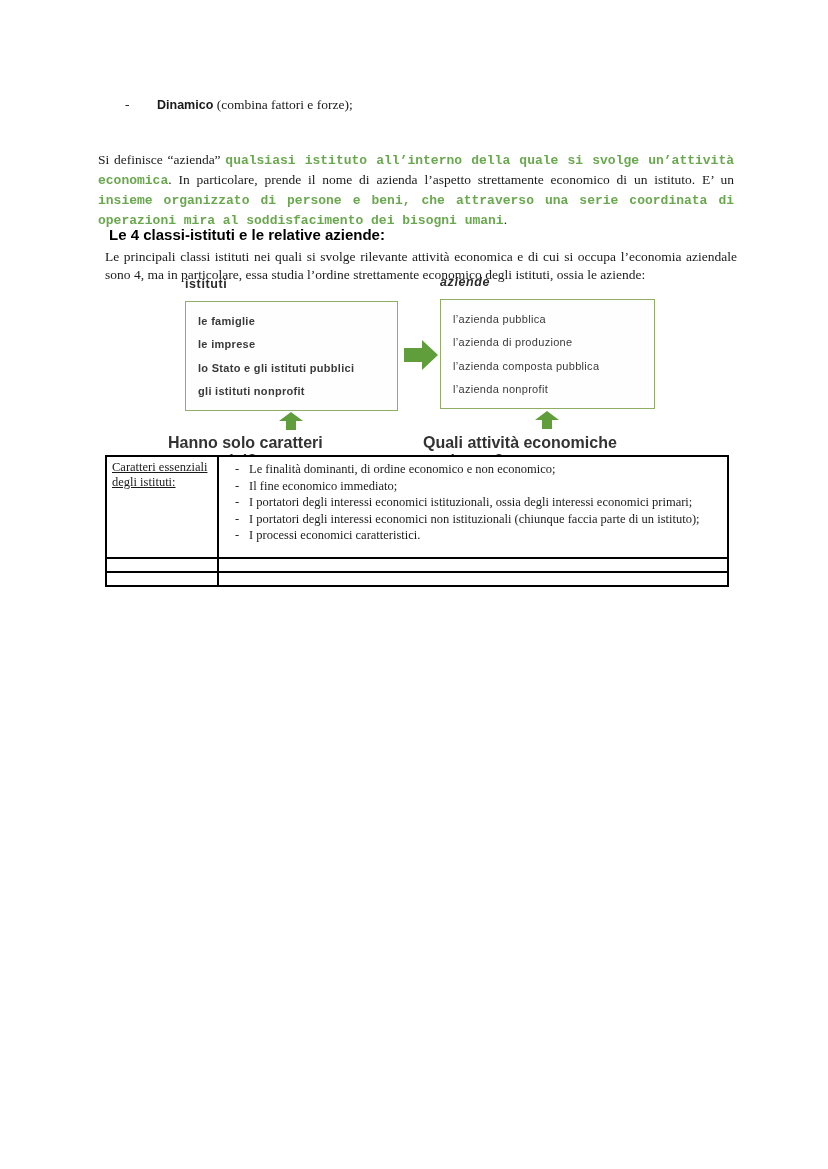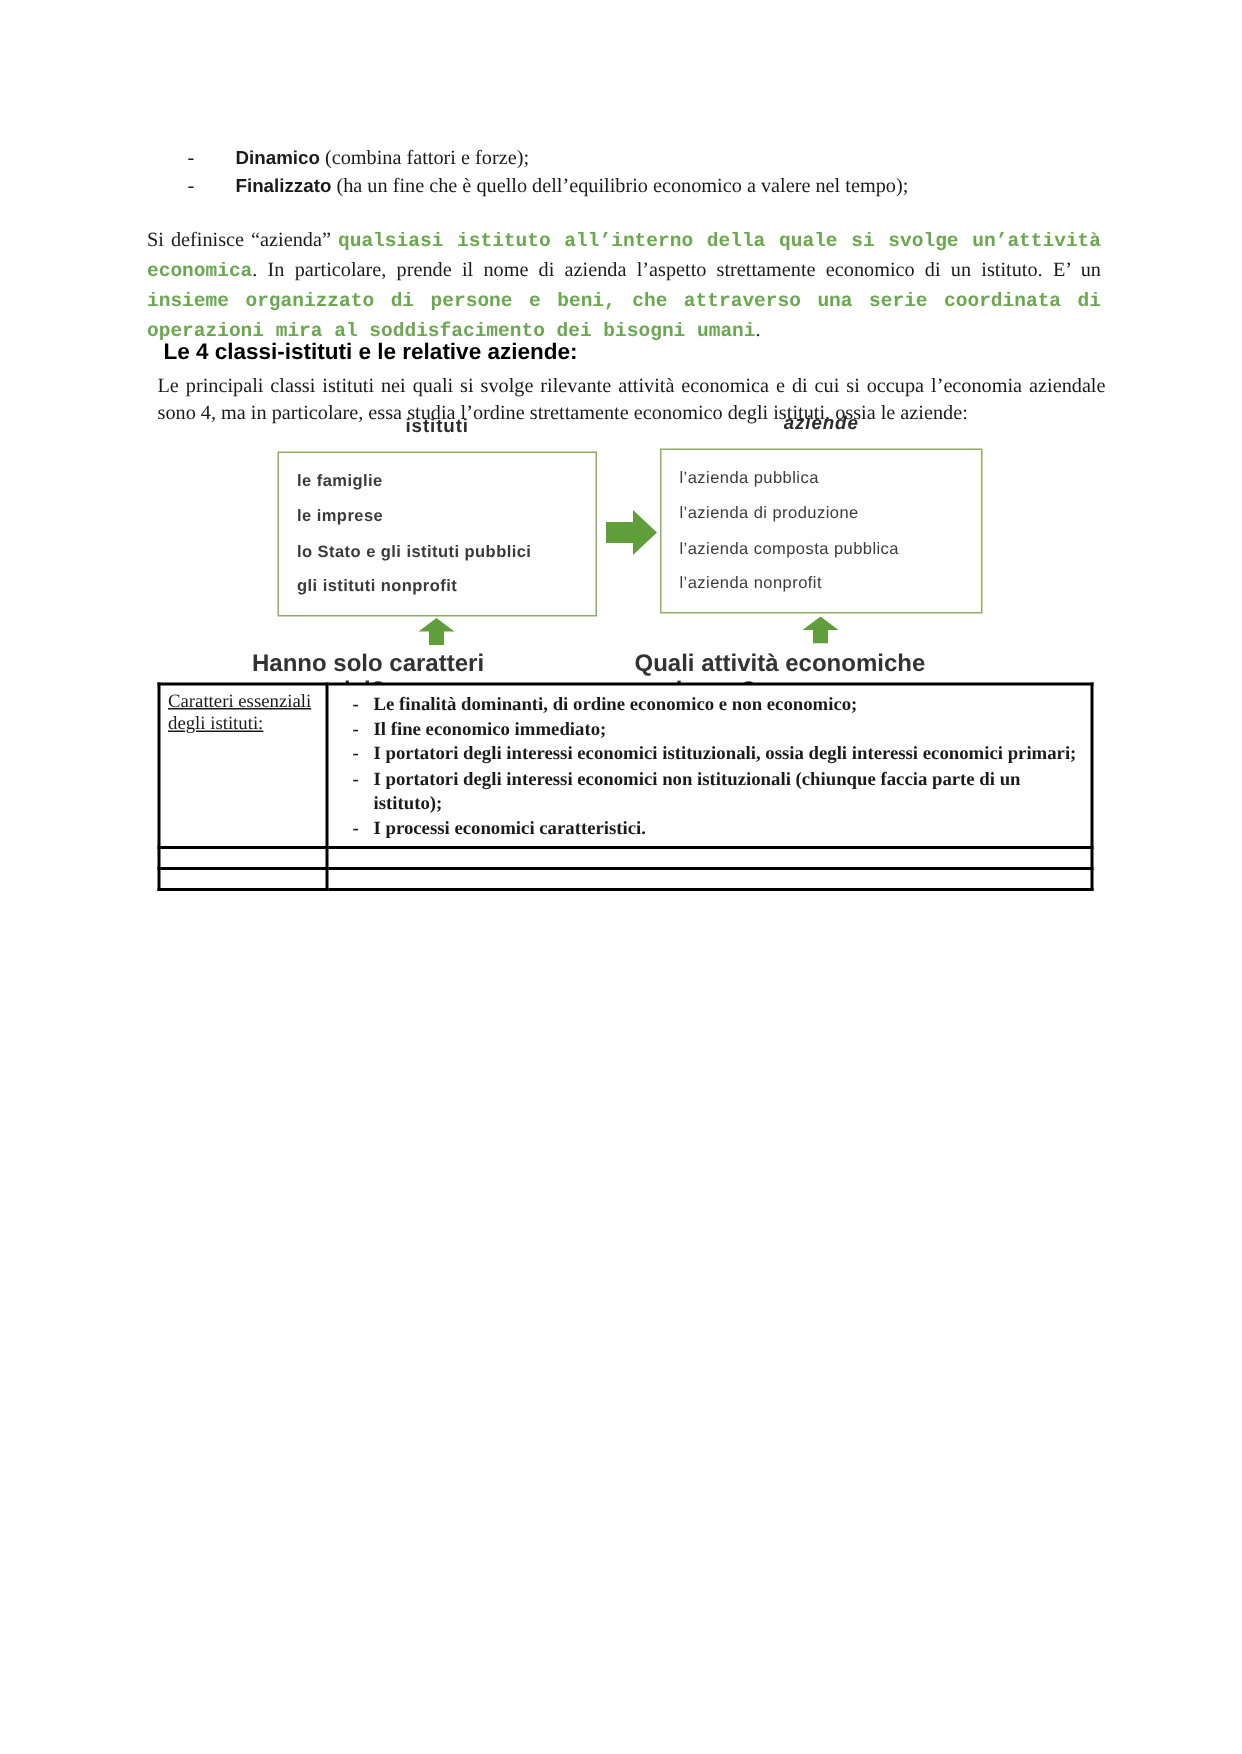--- a/index.html
+++ b/index.html
@@ -36,21 +36,21 @@
     font-family:"Liberation Sans", sans-serif;
     font-weight:bold; font-size:15px; color:#000;margin-left:16px;
   }
   .intro {
     position:absolute; left:105px; top:248px; width:632px;
     font-size:13.5px; line-height:17.5px; text-align:justify;
   }
 
   
   .diag-title {
-    position:absolute; text-align:center;
+    position:absolute; 
     font-family:"Liberation Sans", sans-serif;
     font-weight:bold; font-size:12.5px; letter-spacing:0.6px; color:#2b2b2b;
   }
   #t-left  { left:185px; top:277px; width:213px; }
   #t-right { left:440px; top:275px; width:215px;font-style:italic; }
 
   .diag-box {
     position:absolute;
     border:1.4px solid #8fae63;
     background:#fefefe;
@@ -78,35 +78,32 @@
   .info-table {
     position:absolute; left:105px; top:455px; width:624px;
     border-collapse:collapse; table-layout:fixed;
   }
   .info-table td { border:2px solid #000; vertical-align:top; background:#fff; }
   .label-cell { width:112px; padding:3px 5px; font-size:12.5px; }
   .label-cell span { text-decoration:underline; }
   .content-cell { padding:4px 8px 4px 14px; font-size:12.5px; }
   .main-row { height:102px; }
   .content-cell ul { list-style:none; }
-  .content-cell li { position:relative; padding-left:16px; line-height:16.5px;font-weight:bold; }
+  .content-cell li { position:relative; padding-left:16px; line-height:16.5px; }
   .content-cell li::before { content:"-"; position:absolute; left:2px; }
   .empty-row td { height:14px; }
 </style>
 </head>
 <body>
 
 <div class="page">
 
   <div class="top-bullets">
     <div class="tli">
       <span class="term">Dinamico</span><span> (combina fattori e forze);</span>
-    </div>
-    <div class="tli">
-      <span class="term">Finalizzato</span><span> (ha un fine che è quello dell’equilibrio economico a valere nel tempo);</span>
     </div>
   </div>
 
   <p class="def"><span>Si definisce “azienda” </span><span class="green">qualsiasi istituto all’interno della quale si svolge un’attività economica</span><span>. In particolare, prende il nome di azienda l’aspetto strettamente economico di un istituto. E’ un </span><span class="green">insieme organizzato di persone e beni, che attraverso una serie coordinata di operazioni mira al soddisfacimento dei bisogni umani</span><span>.</span></p>
 
   <h2 class="heading">Le 4 classi-istituti e le relative aziende:</h2>
 
   <p class="intro">Le principali classi istituti nei quali si svolge rilevante attività economica e di cui si occupa l’economia aziendale sono 4, ma in particolare, essa studia l’ordine strettamente economico degli istituti, ossia le aziende:</p>
 
   <div class="diag-title" id="t-left">istituti</div>

